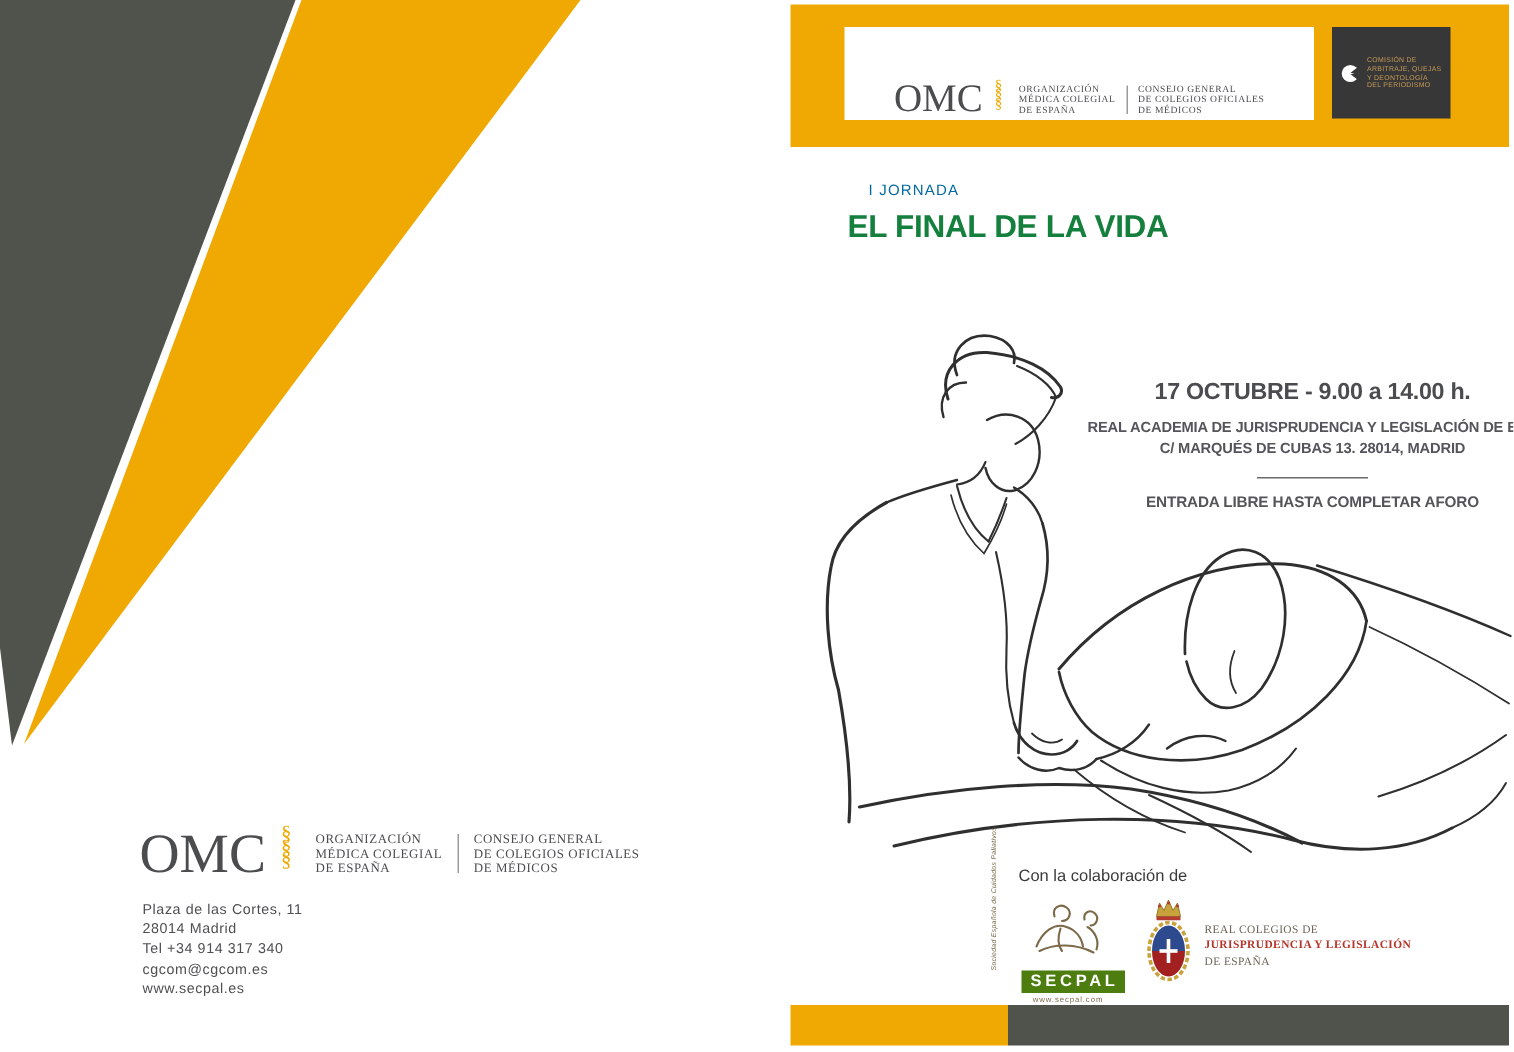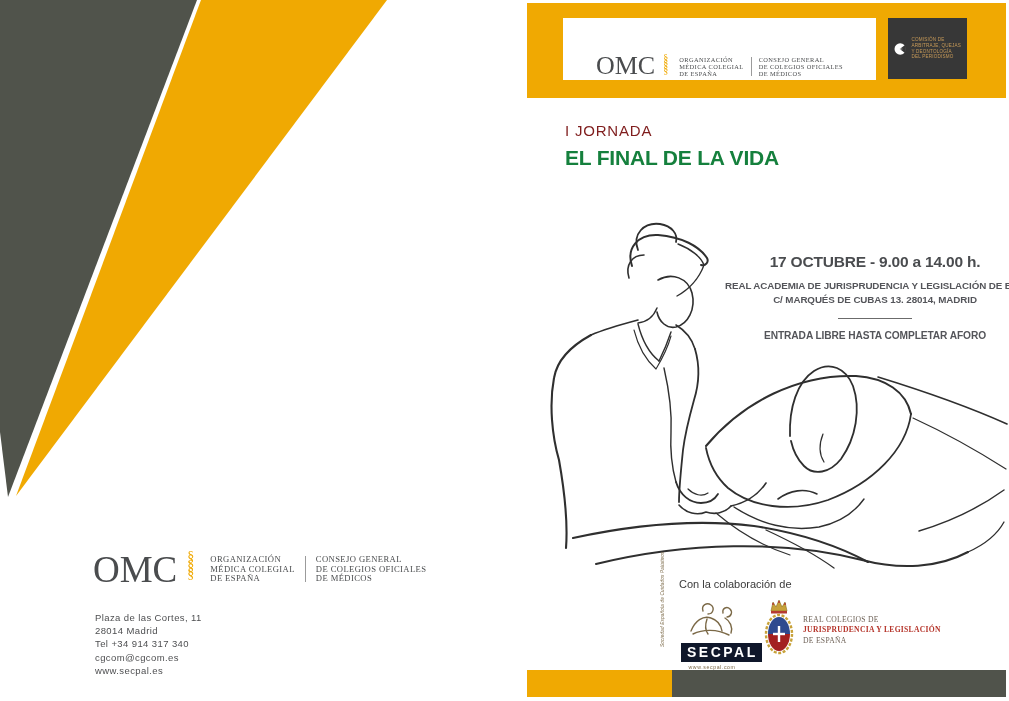--- a/index.html
+++ b/index.html
@@ -31,37 +31,37 @@
   .logo-small .vdiv{width:1px;height:19px;margin:1px 7px 0 7px;}
 
   .address{font-size:9.5px;line-height:13.2px;color:#4e4f51;letter-spacing:.4px;}
 
   
   .header-bar{background:#f0a902;}
   .white-box{background:#ffffff;display:flex;align-items:center;justify-content:center;}
   .black-box{background:#373737;display:flex;align-items:center;padding:0 6px;box-sizing:border-box;}
   .commission-text div{font-size:4.6px;line-height:5.6px;color:#c79a58;letter-spacing:.2px;white-space:nowrap;}
 
-  .kicker{font-size:15px;color:#7f1d1d;letter-spacing:.8px;}
+  .kicker{font-size:10px;color:#0369a1;letter-spacing:.8px;margin-left:14px;}
   .title1{font-size:21px;font-weight:bold;color:#15803d;letter-spacing:-.2px;margin-top:7px;}
   .title2{font-size:21px;font-weight:bold;color:#595a5c;letter-spacing:-.2px;margin-top:3px;}
 
   .event{text-align:center;color:#4a4c4f;}
   .event .dt{font-size:15.5px;font-weight:bold;letter-spacing:-.2px;white-space:nowrap;}
   .event .venue{font-size:9.8px;font-weight:bold;margin-top:9px;white-space:nowrap;letter-spacing:-.1px;color:#54555a;}
   .event .addr{font-size:9.8px;font-weight:bold;margin-top:3px;white-space:nowrap;letter-spacing:-.1px;color:#54555a;}
   .event .rule{width:74px;border-top:1.3px solid #6b6b6b;margin:13px auto 11px auto;}
   .event .adm{font-size:10.2px;font-weight:bold;white-space:nowrap;letter-spacing:-.1px;color:#54555a;}
 
   .collab-label{font-size:11px;color:#3a3a3a;}
 
   .secpal{color:#7b6947;}
   .secpal .vtext{position:absolute;left:-21px;top:46px;font-size:4.6px;letter-spacing:.2px;
                  transform:rotate(-90deg);transform-origin:left top;white-space:nowrap;font-style:italic;}
-  .secpal .name{background:#0f172a;color:#ffffff;font-weight:bold;font-size:14px;letter-spacing:2.5px;
+  .secpal .name{background:#4d7c0f;color:#ffffff;font-weight:bold;font-size:11px;letter-spacing:2.5px;
                 padding:1px 4px 2px 6px;display:inline-block;}
   .secpal .url{font-size:5.2px;letter-spacing:.6px;color:#7b6947;margin-top:2px;text-align:center;}
 
   .academy-text{font-family:"Liberation Serif",serif;font-size:7.6px;line-height:10.4px;letter-spacing:.3px;color:#6e6257;}
   .academy-text .red{color:#b5342a;font-weight:bold;}
 
   .footer-orange{background:#f0a902;}
   .footer-gray{background:#50534b;}
 </style>
 </head>
@@ -89,21 +89,21 @@
       </span>
       <span class="vdiv"></span>
       <span class="col">
         <div>CONSEJO GENERAL</div>
         <div>DE COLEGIOS OFICIALES</div>
         <div>DE MÉDICOS</div>
       </span>
     </span>
   </div>
 
-  <div class="abs address" style="left:95px;top:600px;margin-top:11px;">
+  <div class="abs address" style="left:95px;top:600px;">
     <div>Plaza de las Cortes, 11</div>
     <div>28014 Madrid</div>
     <div>Tel +34 914 317 340</div>
     <div>cgcom@cgcom.es</div>
     <div>www.secpal.es</div>
   </div>
 
   <div class="abs header-bar" style="left:527px;top:3px;width:479px;height:95px;"></div>
 
   <div class="abs white-box" style="left:563px;top:18px;width:313px;height:62px;">

